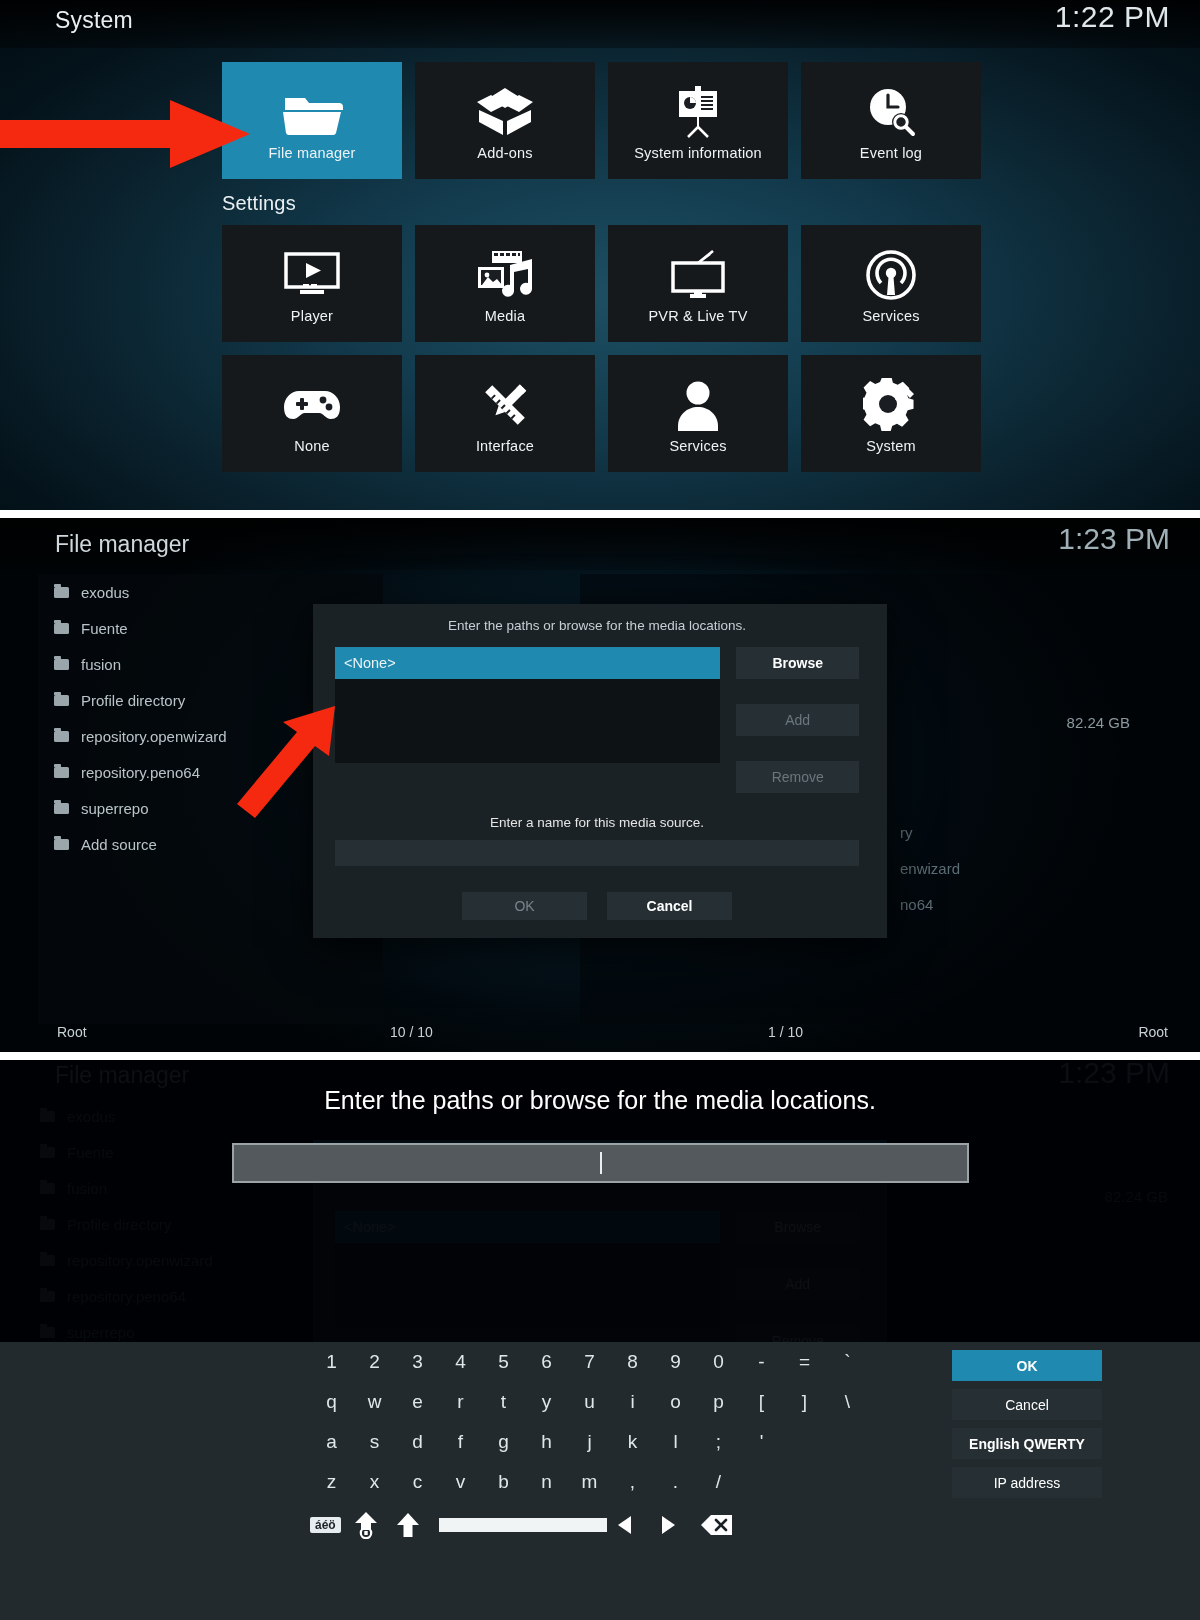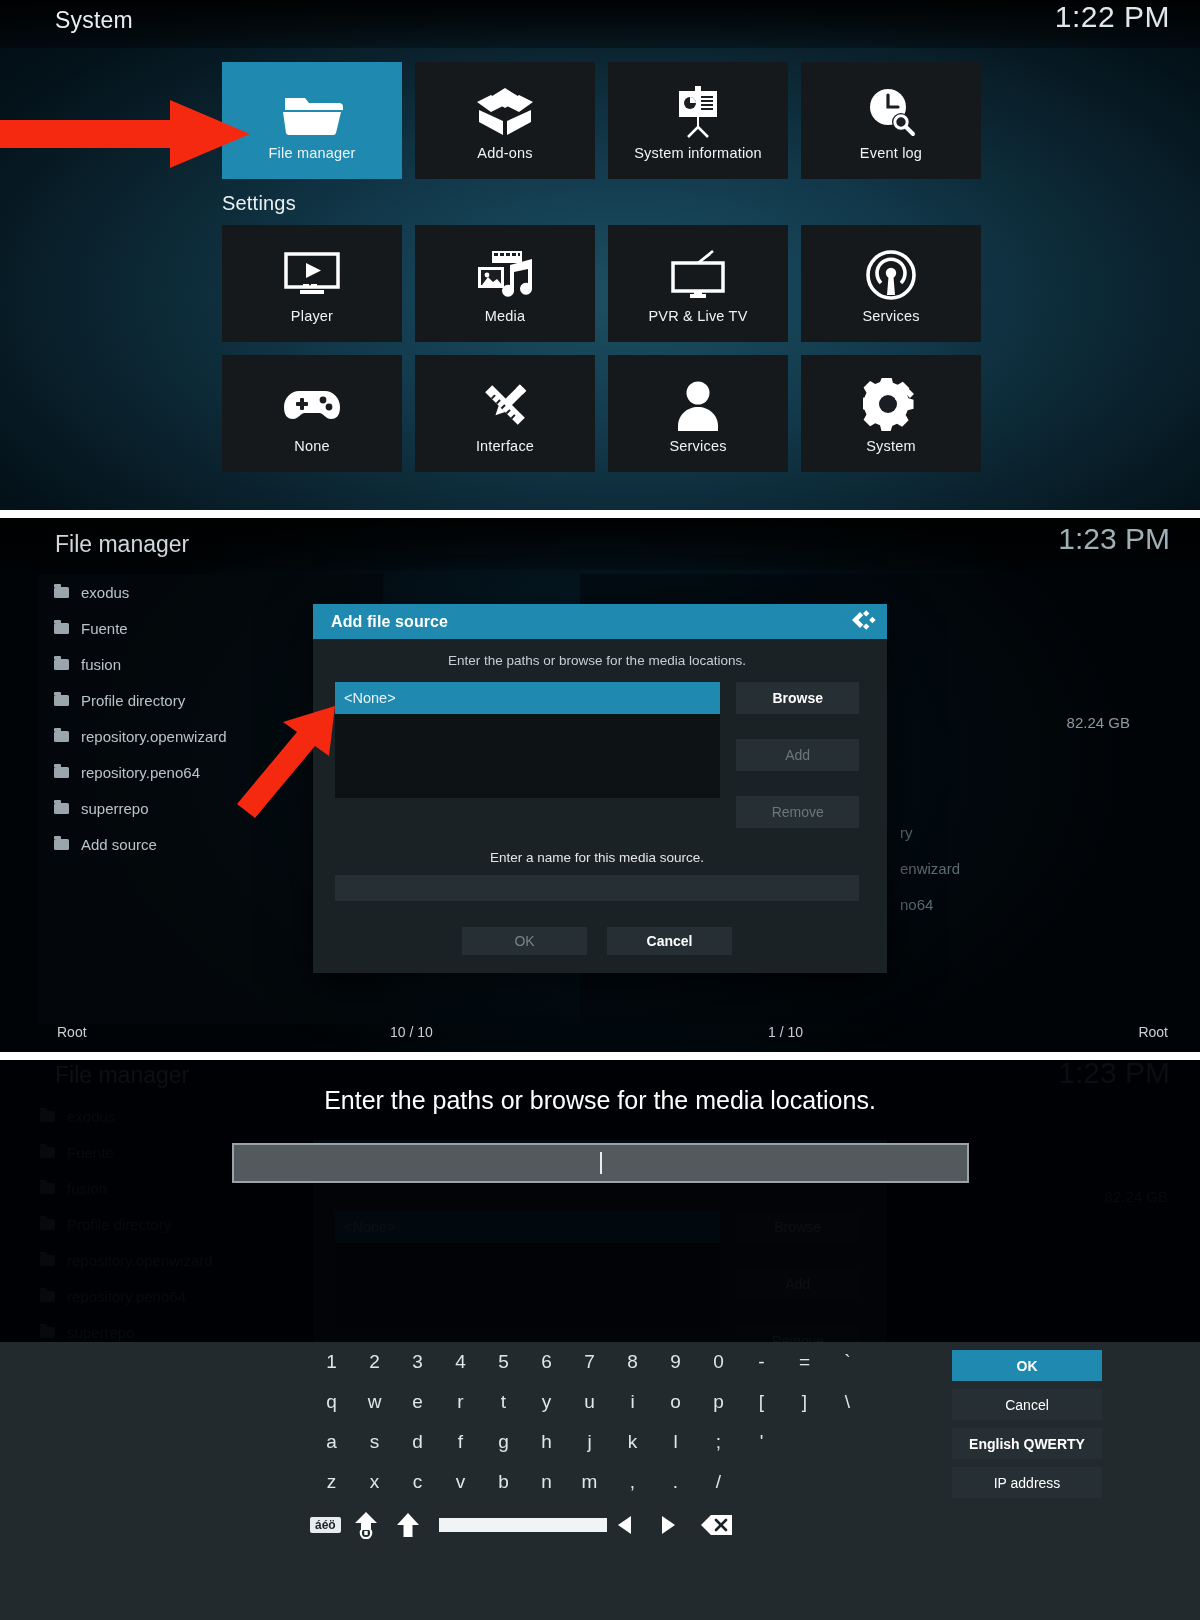--- a/index.html
+++ b/index.html
@@ -392,31 +392,20 @@
     </div>
 
     <div class="fm-status">
       <span class="st-a">Root</span>
       <span class="st-b">10 / 10</span>
       <span class="st-c">1 / 10</span>
       <span class="st-d">Root</span>
     </div>
 
     <div class="dlg">
-      <div class="dlg-head">
-        <span class="dtitle">Add file source</span>
-        <span>
-          <svg width="28" height="24" viewBox="0 0 28 24">
-            <path fill="#fff" d="M3 12 11 4l3.2 3.2L9.4 12l4.8 4.8L11 20z"></path>
-            <path fill="#fff" d="M17.2 2.2 20.4 5.4 17.2 8.6 14 5.4z"></path>
-            <path fill="#fff" d="M17.2 15.4 20.4 18.6 17.2 21.8 14 18.6z"></path>
-            <path fill="#fff" d="M23.4 8.8 26.6 12l-3.2 3.2L20.2 12z"></path>
-          </svg>
-        </span>
-      </div>
       <div class="dlg-body">
         <div class="dlg-hint">Enter the paths or browse for the media locations.</div>
         <div class="dlg-row">
           <div class="path-list">
             <div class="path-sel">&lt;None&gt;</div>
           </div>
           <div class="btn-col">
             <div class="dbtn">Browse</div>
             <div class="dbtn dis">Add</div>
             <div class="dbtn dis">Remove</div>

